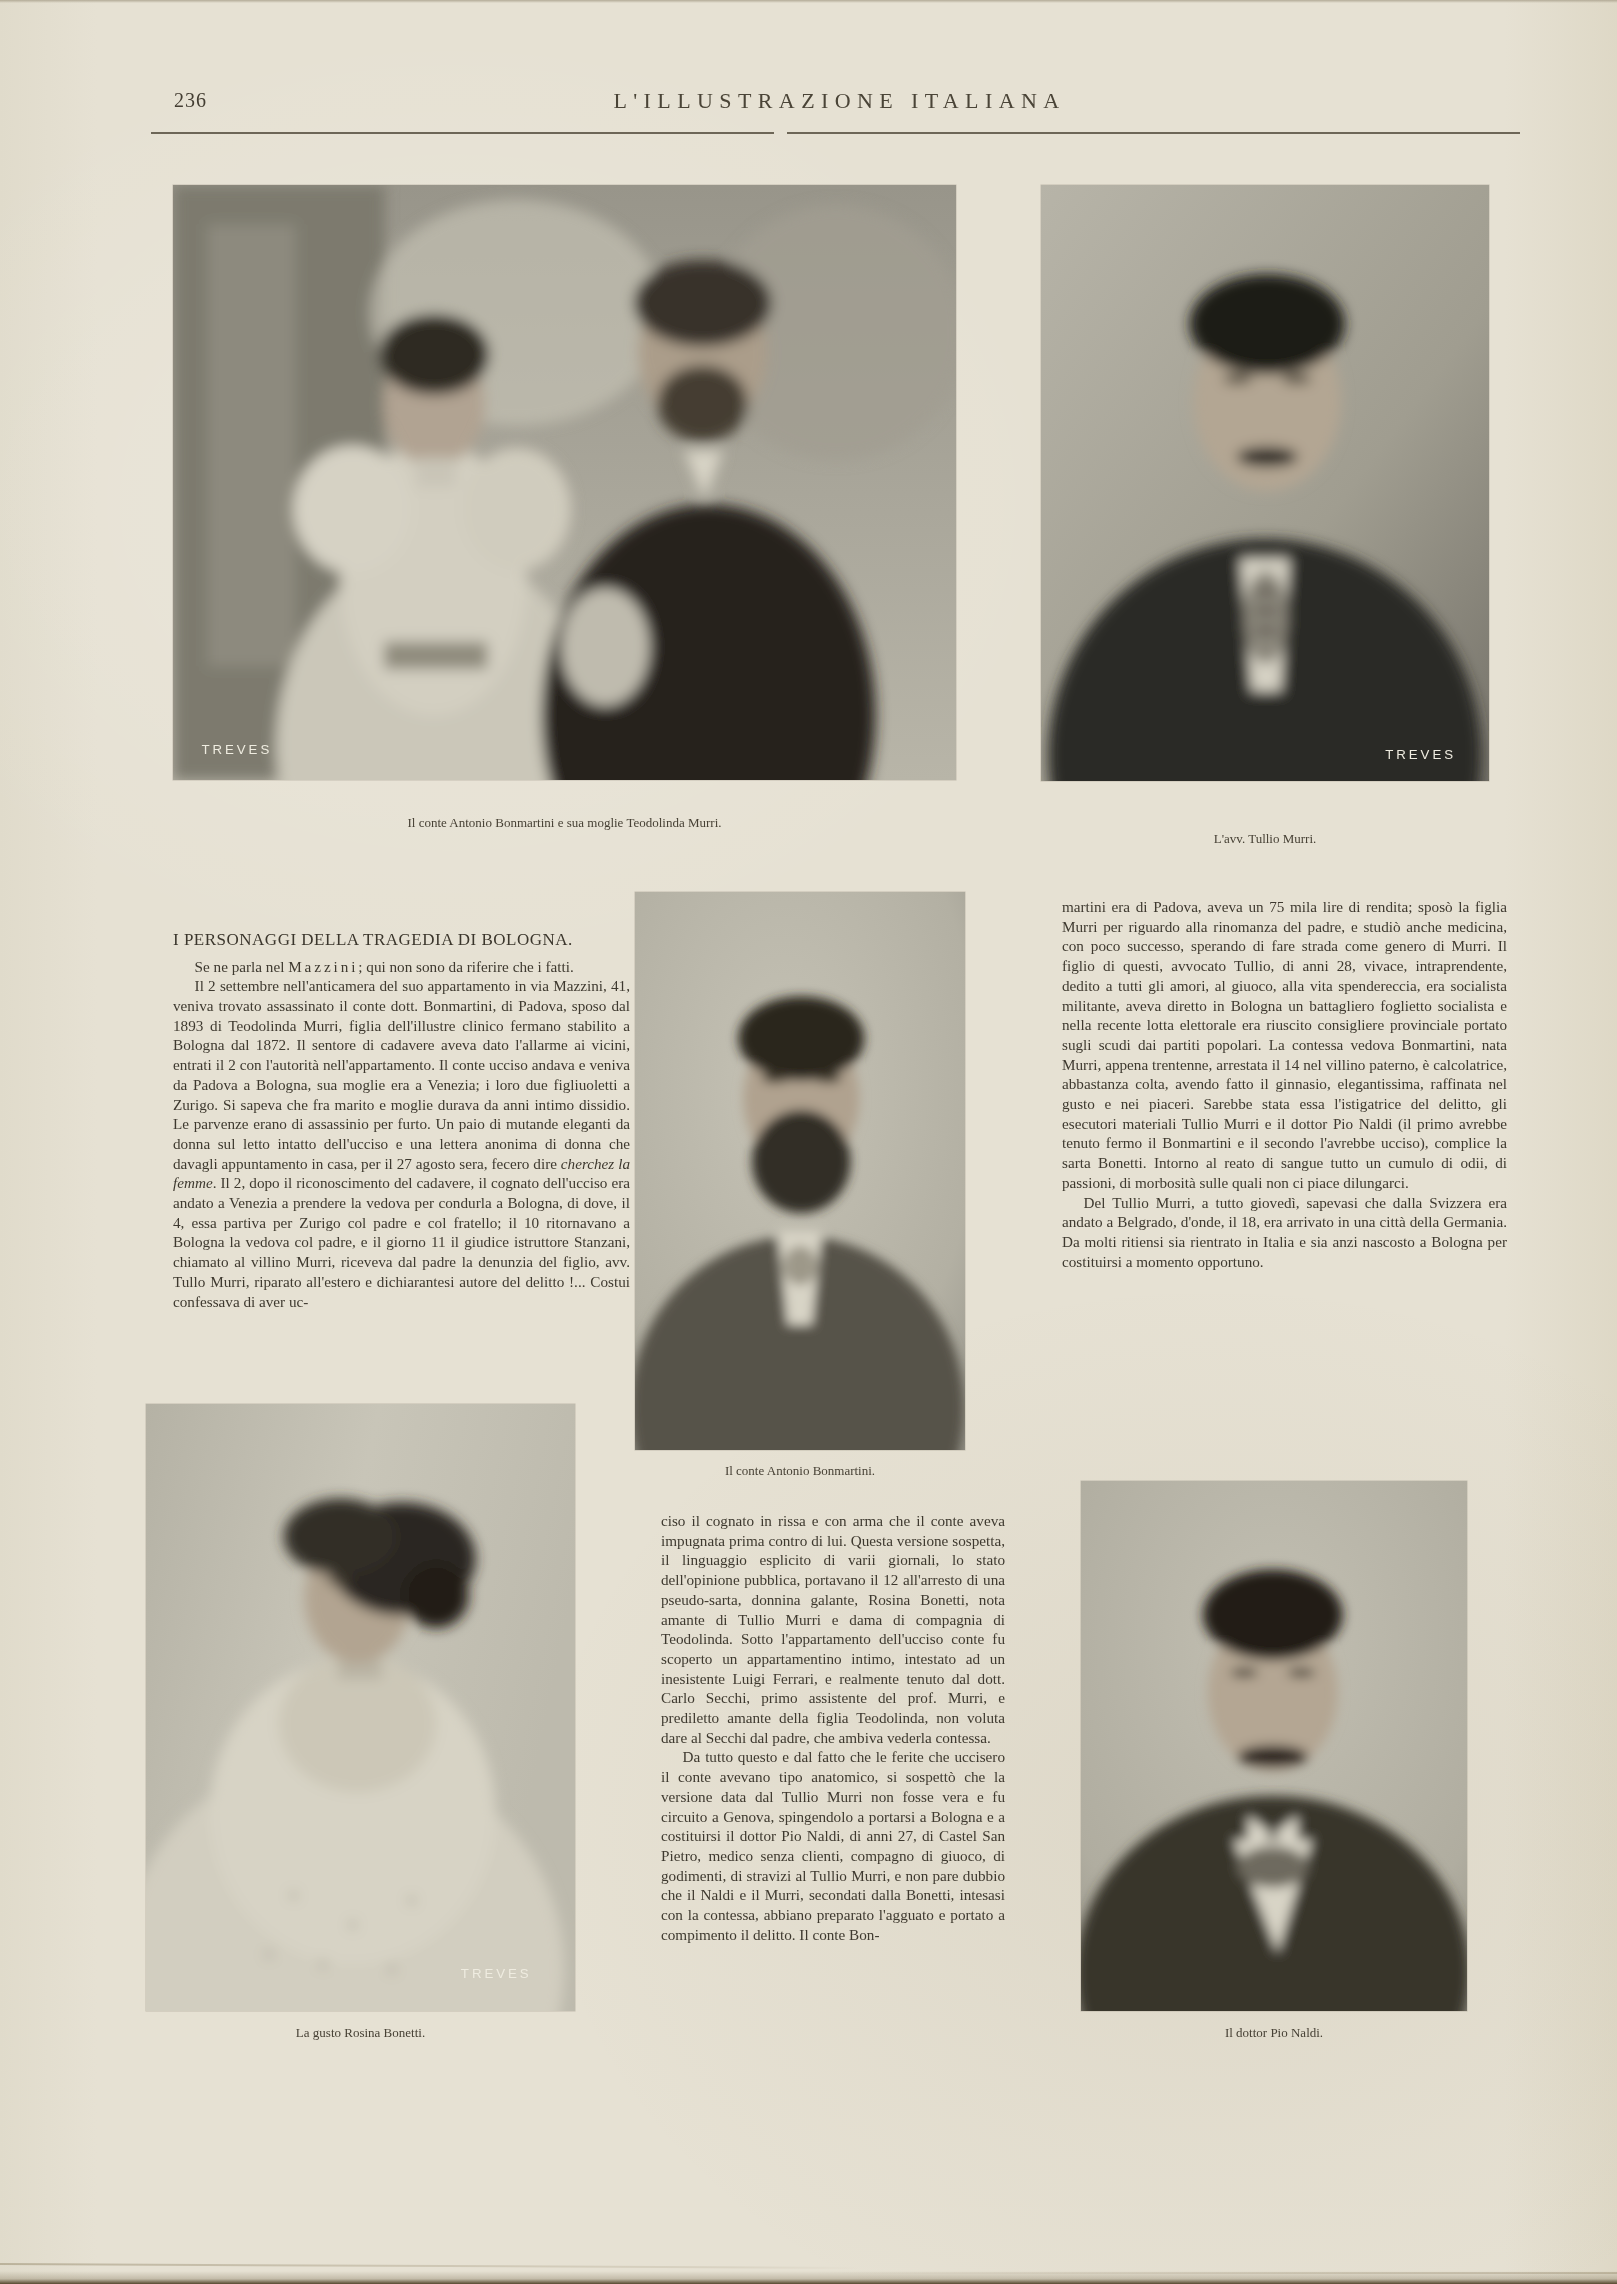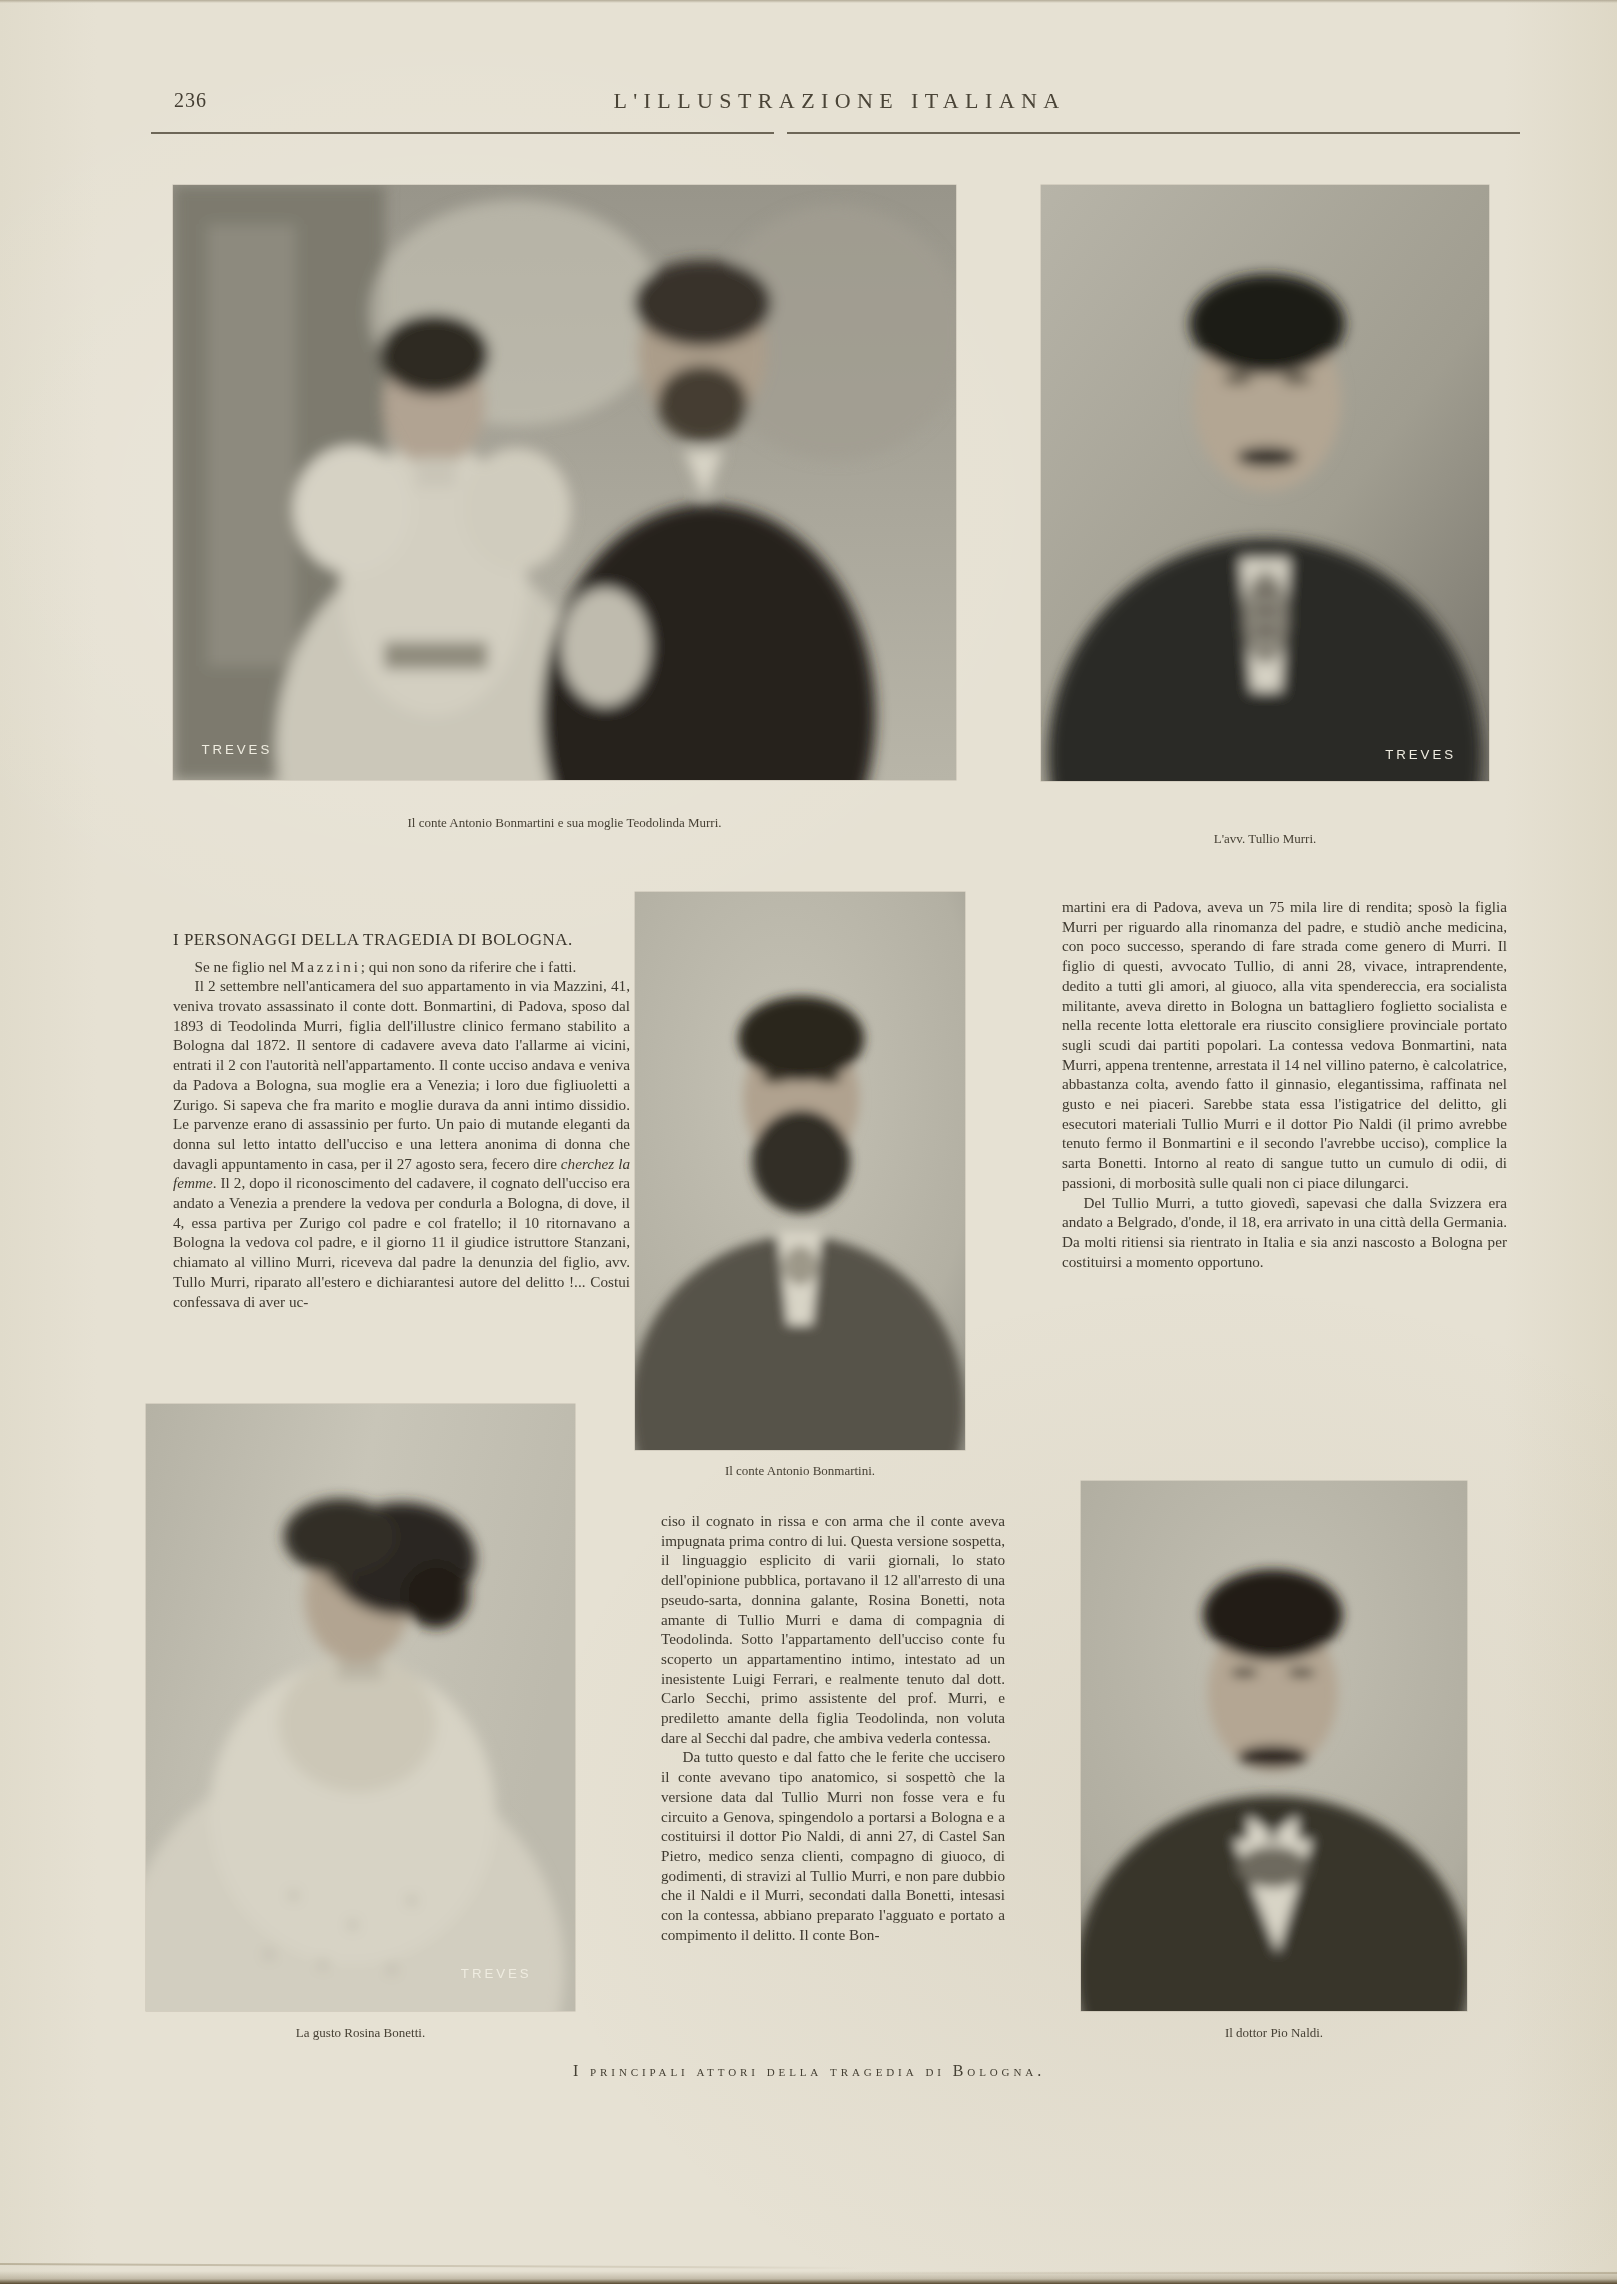--- a/index.html
+++ b/index.html
@@ -122,21 +122,21 @@
         <ellipse cx="400" cy="395" rx="30" ry="10" fill="#4a4336"></ellipse>
         <ellipse cx="520" cy="395" rx="30" ry="10" fill="#4a4336"></ellipse>
       </g>
       <text class="credit" x="700" y="1168" font-size="27">TREVES</text>
     </svg>
   </div>
   <div class="caption" style="left:1041px;top:815px;width:448px;margin-top:16px;">L'avv. Tullio Murri.</div>
 
   <div class="col" style="left:151px;top:930px;width:457px;margin-left:22px;">
     <h2 class="art">I PERSONAGGI DELLA TRAGEDIA DI BOLOGNA.</h2>
-    <p class="ind"><span>Se ne figlio nel </span><span class="spaced">Mazzini</span><span>; qui non sono da riferire che i fatti.</span></p>
+    <p class="ind"><span>Se ne parla nel </span><span class="spaced">Mazzini</span><span>; qui non sono da riferire che i fatti.</span></p>
     <p class="ind"><span>Il 2 settembre nell'anticamera del suo appartamento in via Mazzini, 41, veniva trovato assassinato il conte dott. Bonmartini, di Padova, sposo dal 1893 di Teodolinda Murri, figlia dell'illustre clinico fermano stabilito a Bologna dal 1872. Il sentore di cadavere aveva dato l'allarme ai vicini, entrati il 2 con l'autorità nell'appartamento. Il conte ucciso andava e veniva da Padova a Bologna, sua moglie era a Venezia; i loro due figliuoletti a Zurigo. Si sapeva che fra marito e moglie durava da anni intimo dissidio. Le parvenze erano di assassinio per furto. Un paio di mutande eleganti da donna sul letto intatto dell'ucciso e una lettera anonima di donna che davagli appuntamento in casa, per il 27 agosto sera, fecero dire </span><span class="it">cherchez la femme</span><span>. Il 2, dopo il riconoscimento del cadavere, il cognato dell'ucciso era andato a Venezia a prendere la vedova per condurla a Bologna, di dove, il 4, essa partiva per Zurigo col padre e col fratello; il 10 ritornavano a Bologna la vedova col padre, e il giorno 11 il giudice istruttore Stanzani, chiamato al villino Murri, riceveva dal padre la denunzia del figlio, avv. Tullo Murri, riparato all'estero e dichiarantesi autore del delitto !... Costui confessava di aver uc-</span></p>
   </div>
 
   <div class="photo" style="left:635px;top:892px;width:330px;height:558px;">
     <svg viewBox="0 0 671 1135" preserveAspectRatio="none">
       <defs>
         <radialGradient id="gC" cx="45%" cy="35%" r="85%">
           <stop offset="0" stop-color="#c5c2b5"></stop>
             <stop offset=".7" stop-color="#b3b0a3"></stop>
             <stop offset="1" stop-color="#96948a"></stop>
@@ -227,20 +227,19 @@
         <ellipse cx="390" cy="430" rx="132" ry="162" fill="#b4a693"></ellipse>
         <ellipse cx="390" cy="272" rx="142" ry="92" fill="#221f19"></ellipse>
         <ellipse cx="390" cy="560" rx="72" ry="22" fill="#29241d"></ellipse>
         <ellipse cx="332" cy="390" rx="28" ry="9" fill="#453e32"></ellipse>
         <ellipse cx="448" cy="390" rx="28" ry="9" fill="#453e32"></ellipse>
       </g>
     </svg>
   </div>
   <div class="caption" style="left:1081px;top:2025px;width:386px;">Il dottor Pio Naldi.</div>
 
-  <div class="footer-caption">I principali attori della tragedia di Bologna.</div>
 
   <div class="crease-h"></div>
   <div class="crease-h2"></div>
   <div class="edge-top"></div>
   <div class="edge-bottom"></div>
 </div>
 
 
 </body></html>

